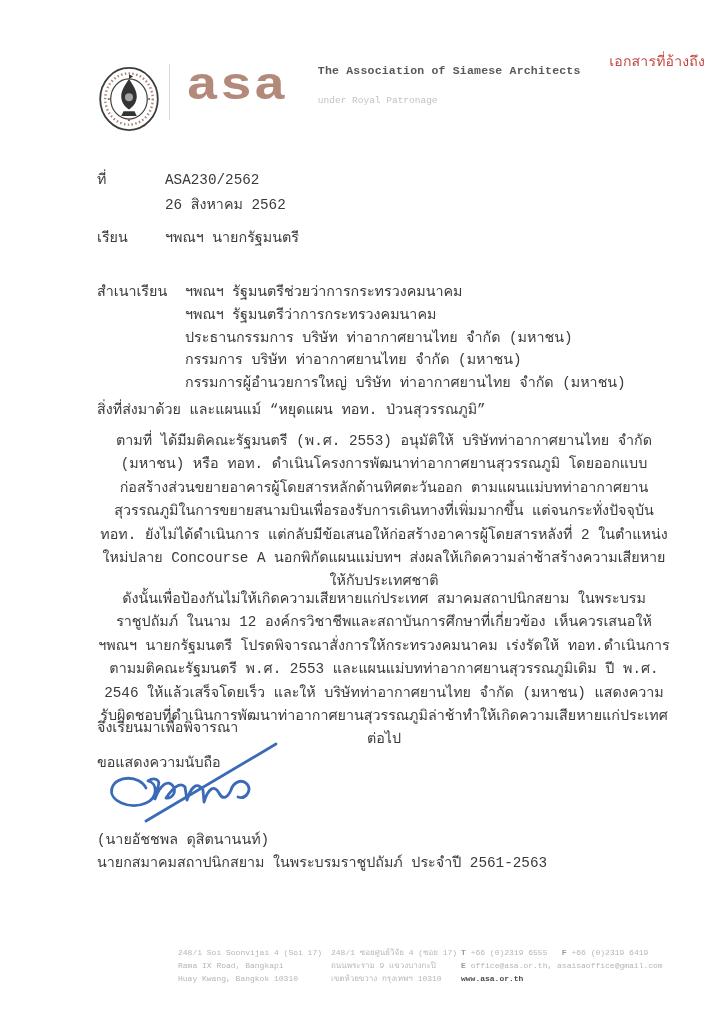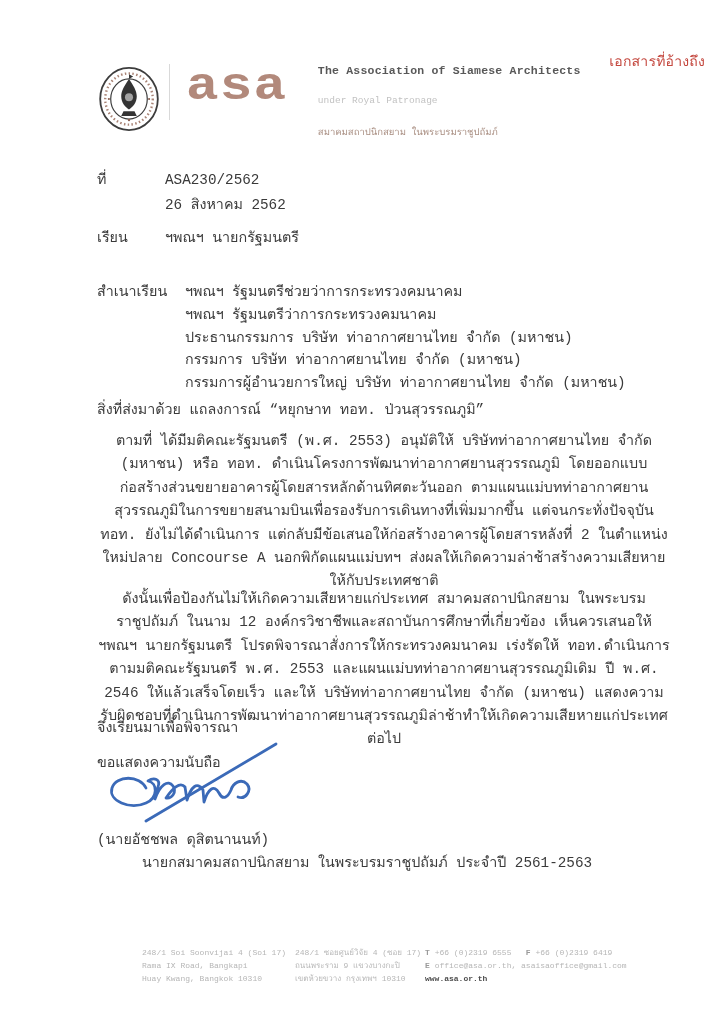--- a/index.html
+++ b/index.html
@@ -39,24 +39,24 @@
   .cc-items div{line-height:22.8px;}
   
   .enclosure{position:absolute;top:398px;left:97px;width:600px;font-size:14.3px;}
   .para{position:absolute;left:97px;width:574px;font-size:14.3px;line-height:23.4px;text-align:center;}
   .para1{top:430px;}
   .para2{top:572px;margin-top:16px;}
   .closing{position:absolute;top:716px;left:97px;font-size:14.3px;}
   .salutation{position:absolute;top:751px;left:97px;font-size:14.3px;}
   .sig-svg{position:absolute;top:733px;left:100px;}
   .sign-name{position:absolute;top:828px;left:97px;font-size:14.3px;}
-  .sign-title{position:absolute;top:851px;left:97px;font-size:14.3px;margin-left:45px;}
+  .sign-title{position:absolute;top:851px;left:97px;font-size:14.3px;}
   
   .footer{position:absolute;top:946px;left:0;width:725px;font-size:8px;color:#b6b6b6;}
-  .f-col{position:absolute;top:0;line-height:13px;}
+  .f-col{position:absolute;top:0;line-height:13px;margin-left:36px;}
   .f-col1{left:142px;}
   .f-col2{left:295px;}
   .f-col3{left:425px;}
   .f-col b{color:#9a9a9a;font-weight:700;}
   .f-site{color:#4c4c4c;font-weight:700;}
 </style>
 </head>
 <body>
 
 <div class="page">
@@ -77,21 +77,20 @@
         <circle cx="35" cy="60" r="1.3" fill="#8a5f50"></circle>
         <circle cx="13" cy="37" r="1.2" fill="#8a5f50"></circle>
         <circle cx="57" cy="37" r="1.2" fill="#8a5f50"></circle>
       </svg>
     </span>
     <div class="lh-divider"></div>
     <div class="wordmark">asa</div>
     <div class="lh-text">
       <div class="lh-en">The Association of Siamese Architects</div>
       <div class="lh-sub">under Royal Patronage</div>
-      <div class="lh-th">สมาคมสถาปนิกสยาม ในพระบรมราชูปถัมภ์</div>
     </div>
   </div>
 
   
   <div class="meta">
     <div class="meta-row">
       <span class="meta-label">ที่</span>
       <span>ASA230/2562</span>
     </div>
     <div class="meta-row">
@@ -111,21 +110,21 @@
     <div class="cc-items">
       <div>ฯพณฯ รัฐมนตรีช่วยว่าการกระทรวงคมนาคม</div>
       <div>ฯพณฯ รัฐมนตรีว่าการกระทรวงคมนาคม</div>
       <div>ประธานกรรมการ บริษัท ท่าอากาศยานไทย จำกัด (มหาชน)</div>
       <div>กรรมการ บริษัท ท่าอากาศยานไทย จำกัด (มหาชน)</div>
       <div>กรรมการผู้อำนวยการใหญ่ บริษัท ท่าอากาศยานไทย จำกัด (มหาชน)</div>
     </div>
   </div>
 
   
-  <div class="enclosure">สิ่งที่ส่งมาด้วย แถลงการณ์ “หยุกษาท ทอท. ป่วนสุวรรณภูมิ”</div>
+  <div class="enclosure">สิ่งที่ส่งมาด้วย และแผนแม์ “หยุดแผน ทอท. ป่วนสุวรรณภูมิ”</div>
 
   
   <div class="para para1">ตามที่ ได้มีมติคณะรัฐมนตรี (พ.ศ. 2553) อนุมัติให้ บริษัทท่าอากาศยานไทย จำกัด (มหาชน) หรือ ทอท. ดำเนินโครงการพัฒนาท่าอากาศยานสุวรรณภูมิ โดยออกแบบก่อสร้างส่วนขยายอาคารผู้โดยสารหลักด้านทิศตะวันออก ตามแผนแม่บทท่าอากาศยานสุวรรณภูมิในการขยายสนามบินเพื่อรองรับการเดินทางที่เพิ่มมากขึ้น แต่จนกระทั่งปัจจุบัน ทอท. ยังไม่ได้ดำเนินการ แต่กลับมีข้อเสนอให้ก่อสร้างอาคารผู้โดยสารหลังที่ 2 ในตำแหน่งใหม่ปลาย Concourse A นอกพิกัดแผนแม่บทฯ ส่งผลให้เกิดความล่าช้าสร้างความเสียหายให้กับประเทศชาติ</div>
   <div class="para para2">ดังนั้นเพื่อป้องกันไม่ให้เกิดความเสียหายแก่ประเทศ สมาคมสถาปนิกสยาม ในพระบรมราชูปถัมภ์ ในนาม 12 องค์กรวิชาชีพและสถาบันการศึกษาที่เกี่ยวข้อง เห็นควรเสนอให้ ฯพณฯ นายกรัฐมนตรี โปรดพิจารณาสั่งการให้กระทรวงคมนาคม เร่งรัดให้ ทอท.ดำเนินการตามมติคณะรัฐมนตรี พ.ศ. 2553 และแผนแม่บทท่าอากาศยานสุวรรณภูมิเดิม ปี พ.ศ. 2546 ให้แล้วเสร็จโดยเร็ว และให้ บริษัทท่าอากาศยานไทย จำกัด (มหาชน) แสดงความรับผิดชอบที่ดำเนินการพัฒนาท่าอากาศยานสุวรรณภูมิล่าช้าทำให้เกิดความเสียหายแก่ประเทศต่อไป</div>
 
   <div class="closing">จึงเรียนมาเพื่อพิจารณา</div>
   <div class="salutation">ขอแสดงความนับถือ</div>
 
   
   <span>

